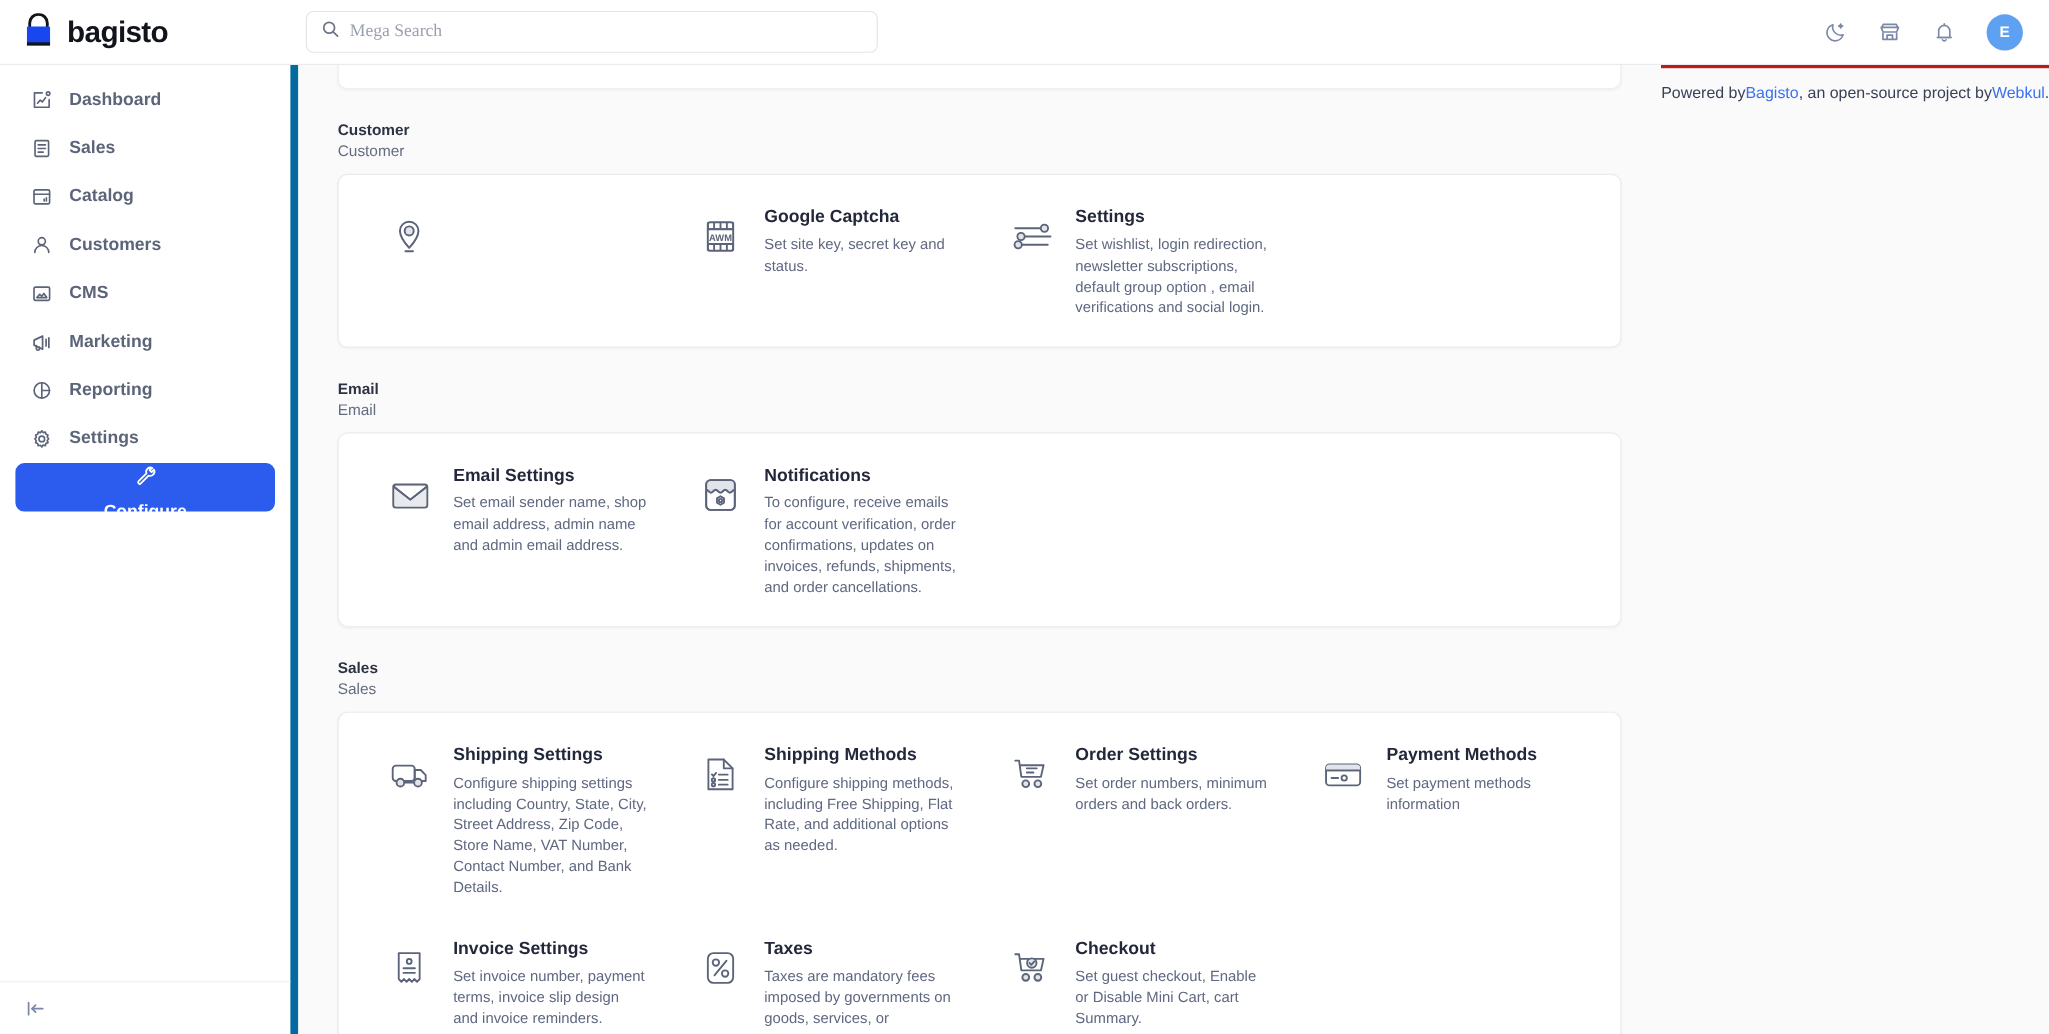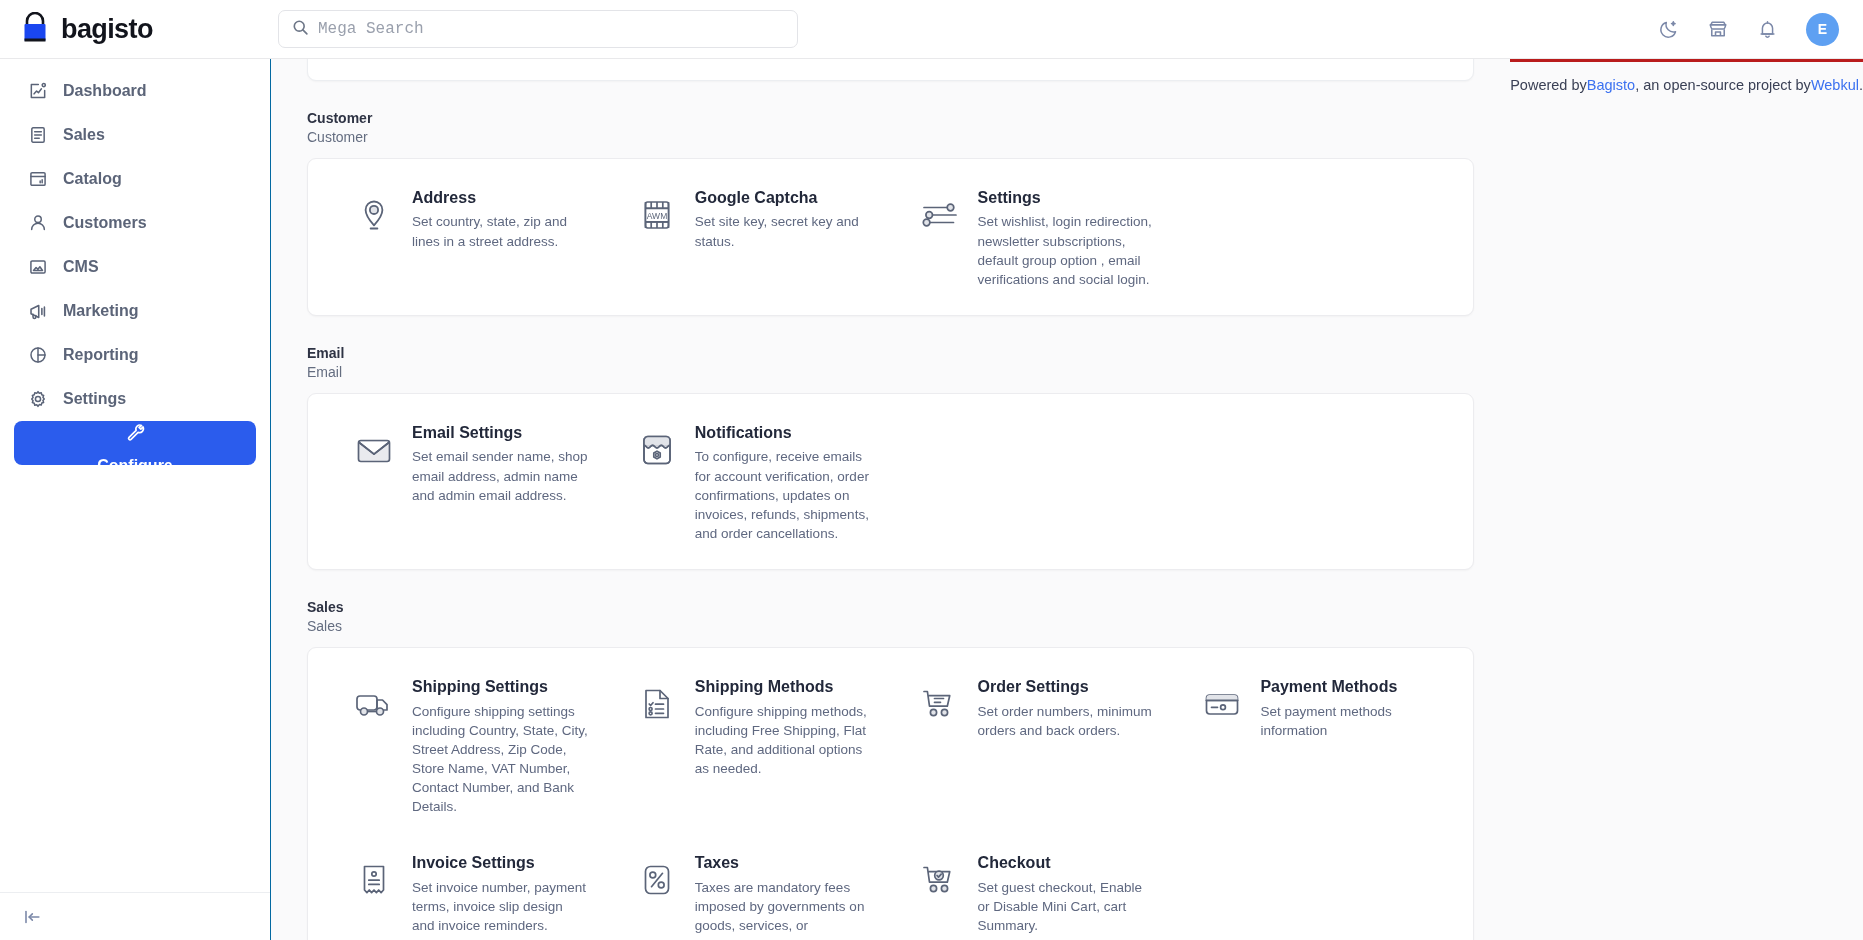--- a/index.html
+++ b/index.html
@@ -29,21 +29,21 @@
   .search-wrap {
     margin-left: 10px;
     width: 520px; height: 38px;
     border: 1px solid #e3e4e8; border-radius: 7px;
     display: flex; align-items: center; gap: 9px;
     padding: 0 13px; background: #fff;
   }
   .search-wrap input {
     border: none; outline: none; flex: 1;
     font-size: 16px; color: #3f424e;
-    font-family: Liberation Mono, monospace;
+    font-family: Liberation Serif, serif;
     background: transparent;
   }
   .search-wrap input::placeholder { color: #9aa0ad; }
   .header-right {
     margin-left: auto; display: flex; align-items: center; gap: 28px;
   }
   .hicon { color: #7b88a8; display: flex; cursor: pointer; }
   .avatar {
     width: 33px; height: 33px; border-radius: 50%;
     background: #5ea0f2; color: #fff;
@@ -51,21 +51,21 @@
     font-size: 14px; font-weight: 600; cursor: pointer;
   }
 
   
   .shell { flex: 1; display: flex; min-height: 0; }
 
   
   .sidebar {
     width: 271px; min-width: 271px;
     background: #ffffff;
-    border-right: 1px solid #0369a1;
+    border-right: 7px solid #0369a1;
     display: flex; flex-direction: column;
     padding-top: 10px;
     position: relative; z-index: 10;
   }
   .nav { flex: 1; padding: 0 14px; }
   .nav-item {
     display: flex; align-items: center; gap: 15px;
     height: 44px; padding: 0 13px;
     border-radius: 8px;
     color: #5b6478; font-size: 16px; font-weight: 600;
@@ -124,23 +124,24 @@
     row-gap: 34px;
     column-gap: 10px;
   }
   .item {
     display: flex; align-items: flex-start; gap: 16px;
     padding-left: 22px; padding-right: 14px;
     cursor: pointer;
   }
   .item-ico {
     width: 44px; height: 44px; flex-shrink: 0;
-    display: flex; align-items: center; justify-content: center;
+    display: flex; align-items: center; justify-content: flex-start;
     color: #5b6478;
     margin-top: 8px;
+    font-weight: bold;
   }
   .item-body { padding-top: 2px; }
   .item-title {
     font-size: 16px; font-weight: 700; color: #22283a;
     line-height: 1.35; margin-bottom: 4px;
   }
   .item-desc {
     font-size: 13.5px; color: #5f6880; line-height: 1.42;
   }
 
@@ -329,24 +330,20 @@
           <div class="grid">
 
             <div class="item">
               <span class="item-ico">
                 <svg width="40" height="40" viewBox="0 0 40 40" fill="none" stroke="#5b6478" stroke-width="1.8" stroke-linecap="round" stroke-linejoin="round">
                   <path d="M20 6.5a8.4 8.4 0 0 0-8.4 8.4c0 6 8.4 15.4 8.4 15.4s8.4-9.4 8.4-15.4A8.4 8.4 0 0 0 20 6.5z"></path>
                   <circle cx="20" cy="14.9" r="4.1" fill="#e2e4e9"></circle>
                   <path d="M16.6 33.5h6.8"></path>
                 </svg>
               </span>
-              <div class="item-body">
-                <div class="item-title">Address</div>
-                <div class="item-desc">Set country, state, zip and lines in a street address.</div>
-              </div>
             </div>
 
             <div class="item">
               <span class="item-ico">
                 <svg width="40" height="40" viewBox="0 0 40 40" fill="none" stroke="#5b6478" stroke-width="1.7" stroke-linejoin="round">
                   <rect x="8.5" y="7" width="23" height="26" rx="2.2"></rect>
                   <path d="M8.5 13.4h23M8.5 26.8h23"></path>
                   <path d="M14.2 7v6.4M20 7v6.4M25.8 7v6.4M14.2 26.8v6.2M20 26.8v6.2M25.8 26.8v6.2"></path>
                   <path d="M8.5 13.4h23v13.4h-23z" fill="#fff" stroke="none"></path>
                   <path d="M8.5 13.4h23M8.5 26.8h23" stroke="#5b6478"></path>

